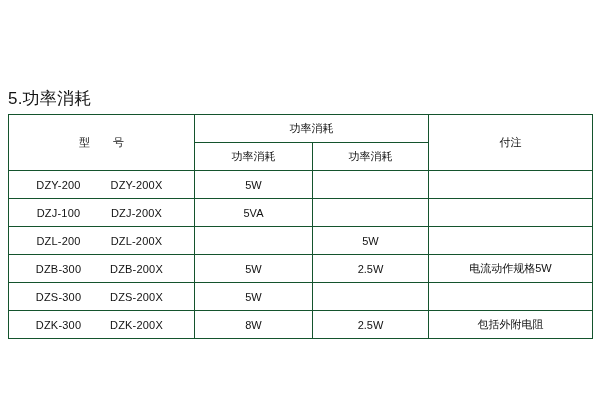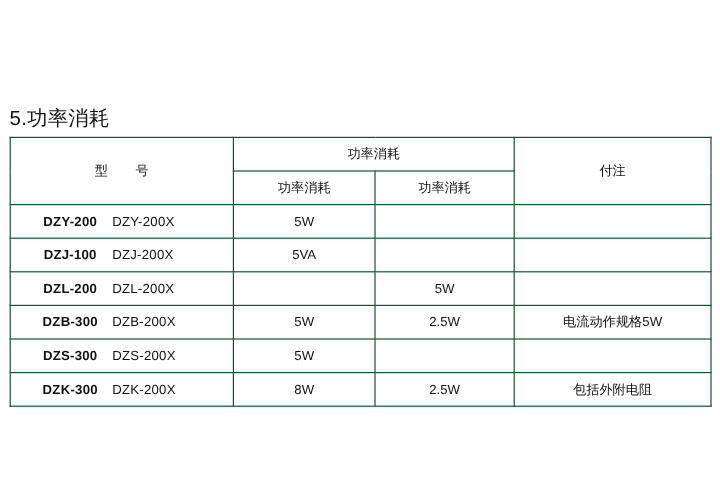--- a/index.html
+++ b/index.html
@@ -56,26 +56,25 @@
     margin-left: 25px;
   }
   .model-cell {
     text-align: center;
     font-size: 11px;
     letter-spacing: 0.2px;
   }
   .model-cell .m1 {
     display: inline-block;
     min-width: 70px;
-    font-weight: bold;
   }
   .model-cell .m2 {
     display: inline-block;
     min-width: 86px;
-    text-align: left;
+    text-align: center;
   }
   .col-model { width: 186px; }
   .col-v { width: 118px; }
   .col-i { width: 116px; }
   .col-note { width: 164px; }
 </style>
 </head>
 <body>
 
 <div class="page">

